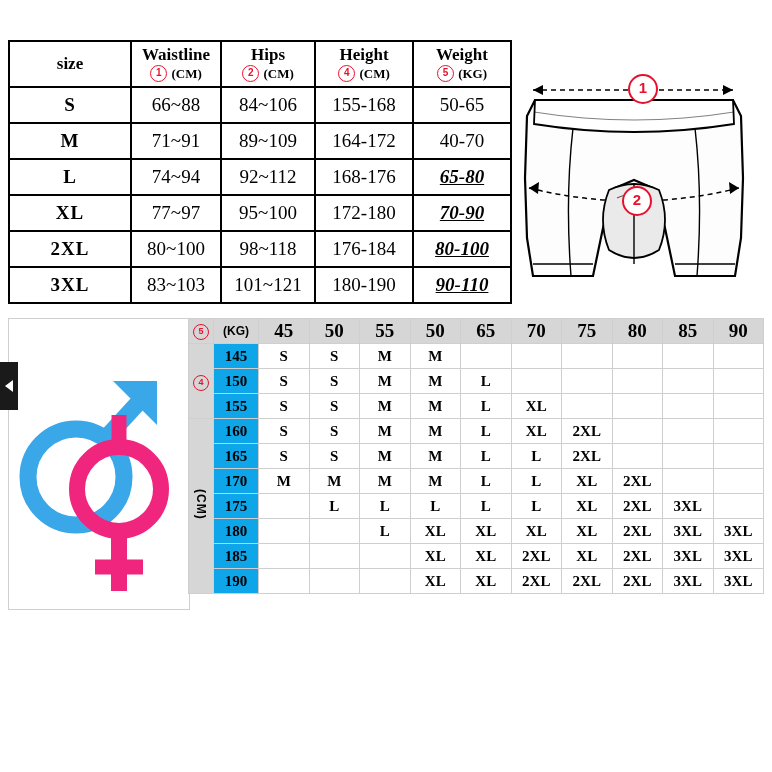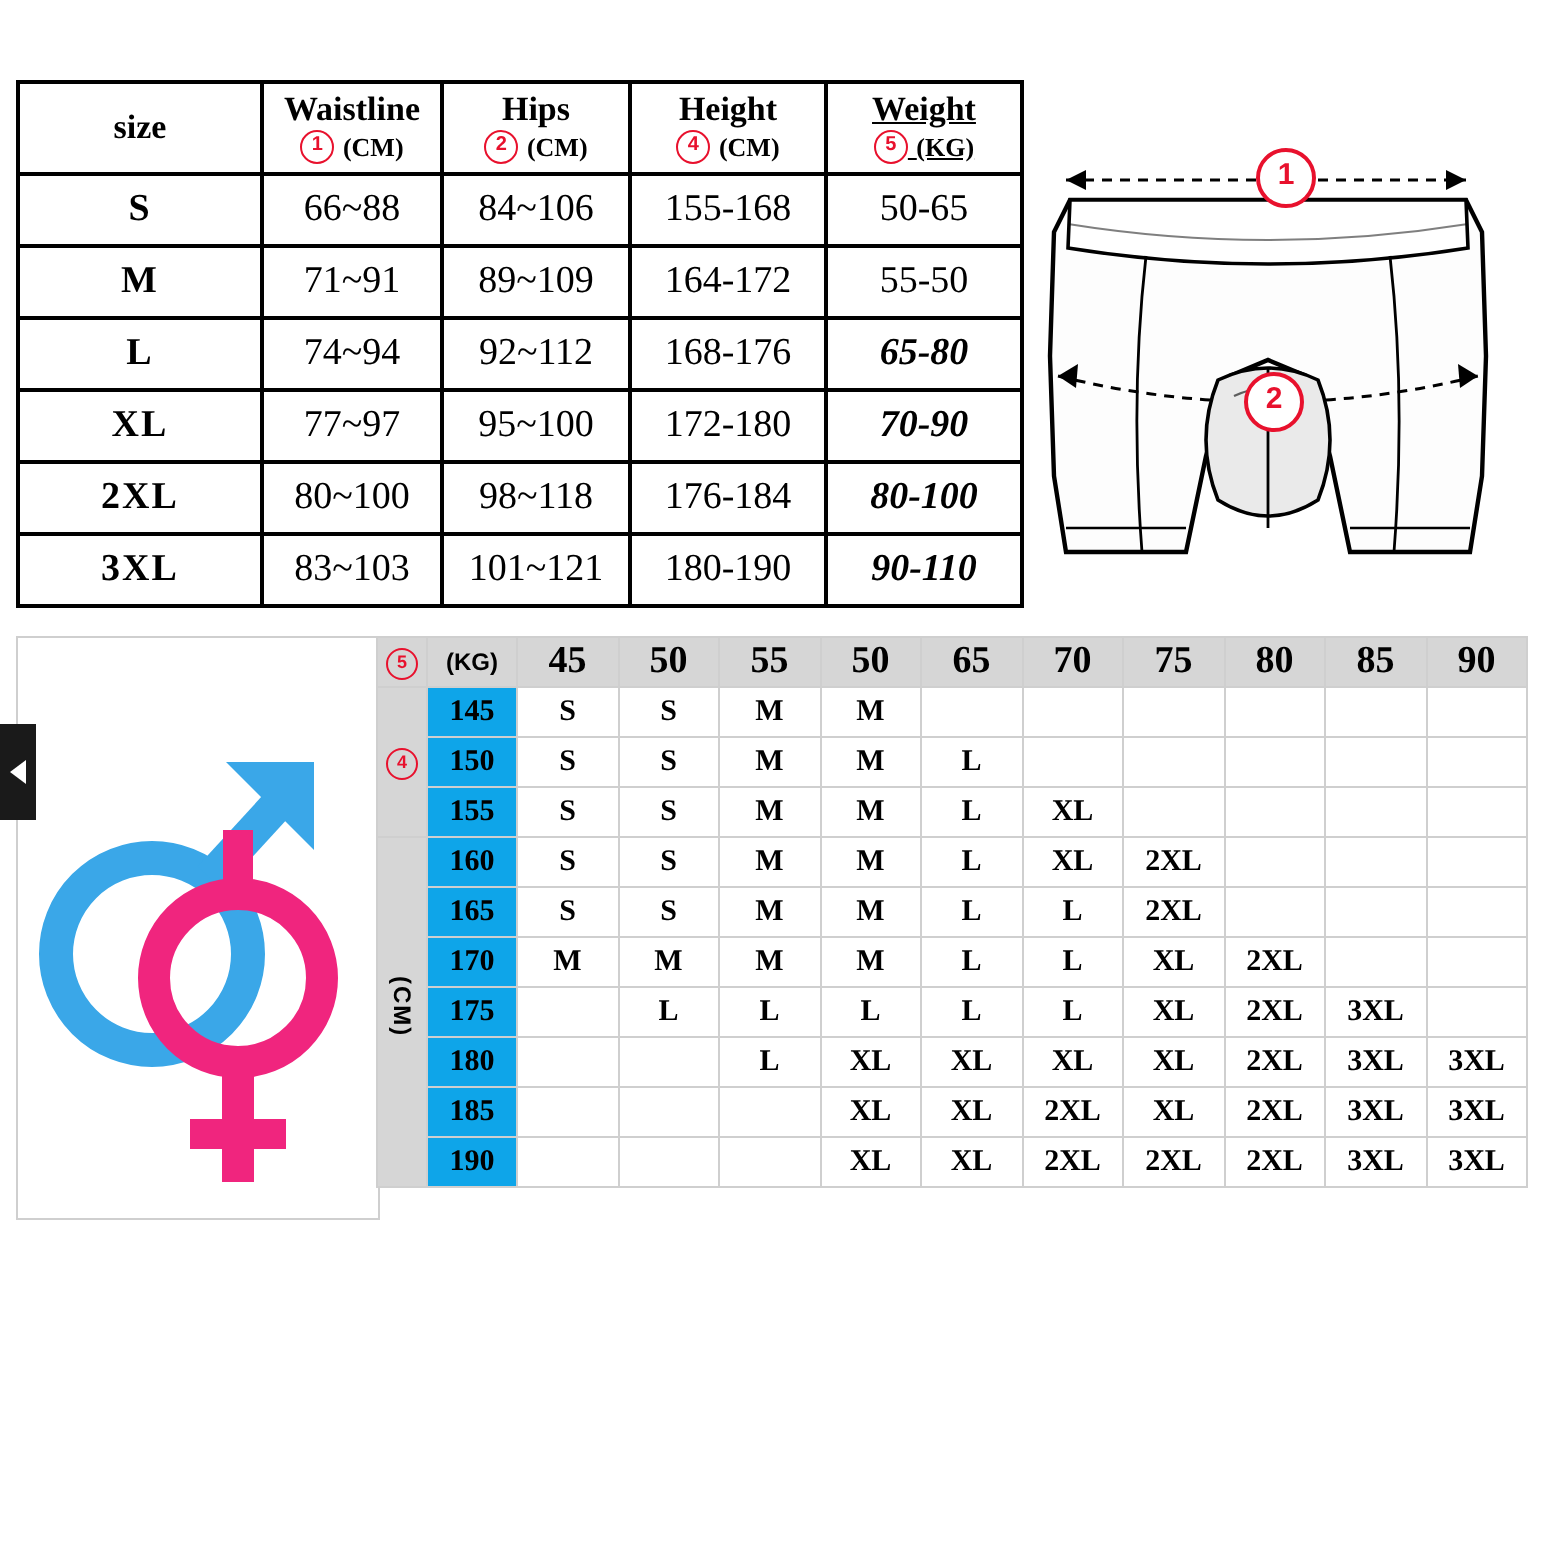--- a/index.html
+++ b/index.html
@@ -42,21 +42,21 @@
   }
   table.size-table .cell {
     height: 34px;
     font-size: 19px;
     white-space: nowrap;
   }
   .col-size { width: 120px; }
   .col-w    { width: 88px; border-radius: 14px; }
   .col-h    { width: 92px; }
   .col-ht   { width: 96px; }
-  .col-wt   { width: 96px; text-decoration: underline; }
+  .col-wt   { width: 96px; }
 
   .sizelabel {
     font-weight: bold;
     font-size: 20px;
     letter-spacing: 1px;
   }
   .hdr-main {
     font-size: 17px;
     font-weight: bold;
   }
@@ -74,20 +74,21 @@
     border-radius: 50%;
     font-size: 10px;
     text-align: center;
     vertical-align: middle;
     font-family: "Liberation Sans", sans-serif;
     font-weight: bold;
   }
   .emph {
     font-style: italic;
     font-weight: bold;
+    text-decoration: underline;
     font-size: 21px;
   }
 
   
   #garment {
     position: absolute;
     left: 505px;
     top: 38px;
     width: 258px;
     height: 262px;
@@ -252,21 +253,21 @@
         <td class="cell">66~88</td>
         <td class="cell">84~106</td>
         <td class="cell">155-168</td>
         <td class="cell">50-65</td>
       </tr>
       <tr>
         <td class="cell sizelabel">M</td>
         <td class="cell">71~91</td>
         <td class="cell">89~109</td>
         <td class="cell">164-172</td>
-        <td class="cell">55-50</td>
+        <td class="cell">40-70</td>
       </tr>
       <tr>
         <td class="cell sizelabel">L</td>
         <td class="cell">74~94</td>
         <td class="cell">92~112</td>
         <td class="cell">168-176</td>
         <td class="cell emph">65-80</td>
       </tr>
       <tr>
         <td class="cell sizelabel">XL</td>

